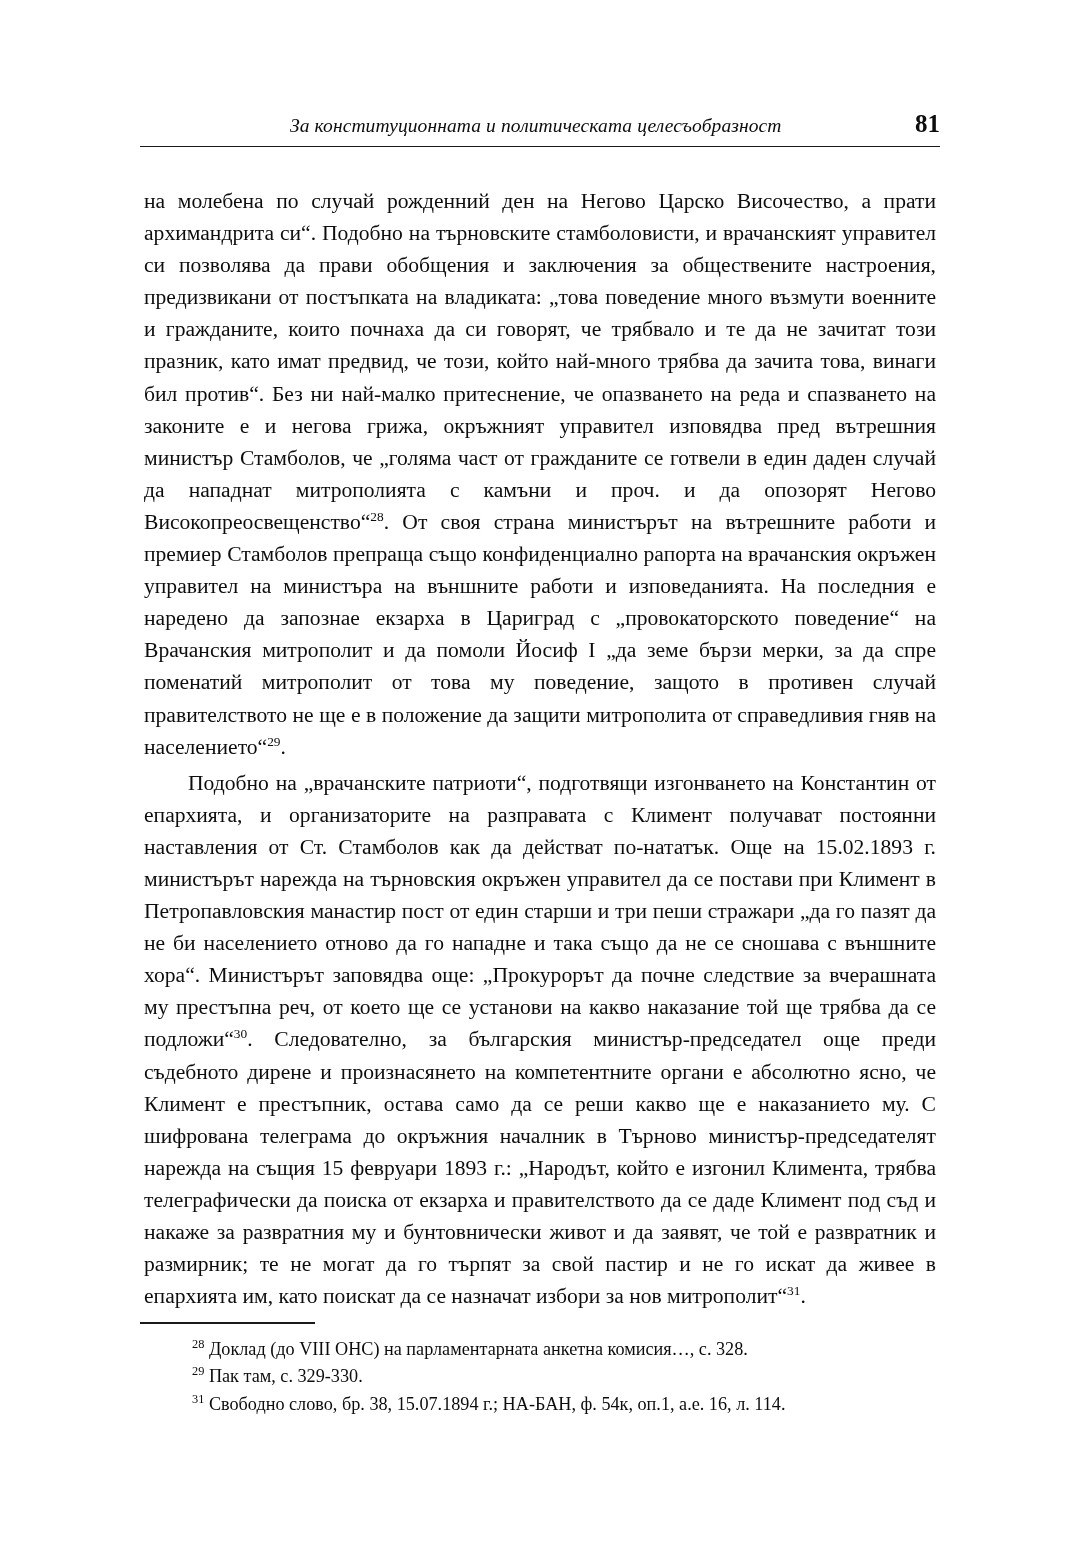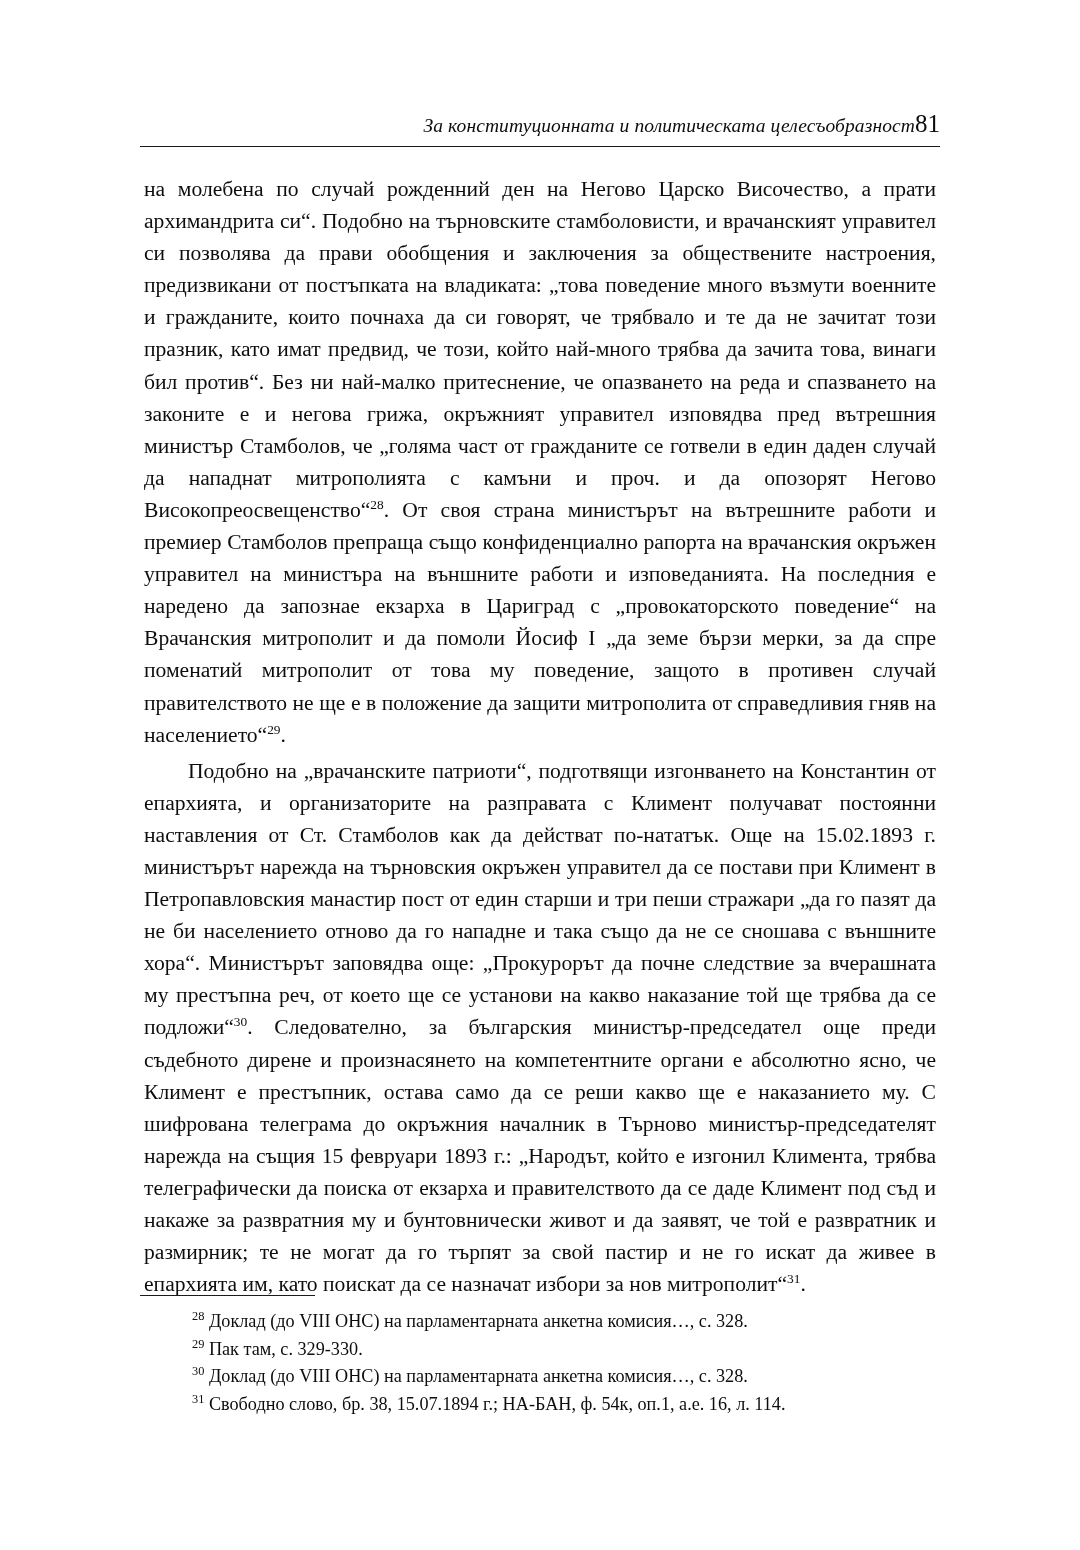--- a/index.html
+++ b/index.html
@@ -16,34 +16,34 @@
   .page {
     position: relative;
     width: 1080px;
     height: 1550px;
     box-sizing: border-box;
     padding: 110px 140px 0 140px;
   }
   .running-head {
     display: flex;
     align-items: baseline;
-    justify-content: flex-end;
+    justify-content: space-between;
     padding: 0 0 8px 0;
     border-bottom: 1.4px solid #1a1a1a;
-    margin-bottom: 26px;
+    margin-bottom: 38px;
   }
   .running-head .rh-title {
     font-style: italic;
     font-size: 19.5px;
     letter-spacing: 0.1px;
     margin-left: 150px;
   }
   .running-head .rh-page {
     font-size: 25px;
-    font-weight: normal;
+    font-weight: bold;
   }
   .body-text {
     font-size: 21.6px;
     line-height: 32.1px;
     text-align: justify;
     text-justify: inter-word;
     hyphens: manual;
   }
   .body-text p {
     margin: 4px;
@@ -92,17 +92,16 @@
 
   <div class="body-text">
     <p>на молебена по случай рожденний ден на Негово Царско Височество, а прати архимандрита си“. Подобно на търновските стамболовисти, и врачанският управител си позволява да прави обобщения и заключения за обществените настроения, предизвикани от постъпката на владиката: „това поведение много възмути военните и гражданите, които почнаха да си говорят, че трябвало и те да не зачитат този празник, като имат предвид, че този, който най-много трябва да зачита това, винаги бил против“. Без ни най-малко притеснение, че опазването на реда и спазването на законите е и негова грижа, окръжният управител изповядва пред вътрешния министър Стамболов, че „голяма част от гражданите се готвели в един даден случай да нападнат митрополията с камъни и проч. и да опозорят Негово Високопреосвещенство“<sup>28</sup>. От своя страна министърът на вътрешните работи и премиер Стамболов препраща също конфиденциално рапорта на врачанския окръжен управител на министъра на външните работи и изповеданията. На последния е наредено да запознае екзарха в Цариград с „провокаторското поведение“ на Врачанския митрополит и да помоли Йосиф I „да земе бързи мерки, за да спре поменатий митрополит от това му поведение, защото в противен случай правителството не ще е в положение да защити митрополита от справедливия гняв на населението“<sup>29</sup>.</p>
     <p class="indent">Подобно на „врачанските патриоти“, подготвящи изгонването на Константин от епархията, и организаторите на разправата с Климент получават постоянни наставления от Ст. Стамболов как да действат по-нататък. Още на 15.02.1893 г. министърът нарежда на търновския окръжен управител да се постави при Климент в Петропавловския манастир пост от един старши и три пеши стражари „да го пазят да не би населението отново да го нападне и така също да не се сношава с външните хора“. Министърът заповядва още: „Прокурорът да почне следствие за вчерашната му престъпна реч, от което ще се установи на какво наказание той ще трябва да се подложи“<sup>30</sup>. Следователно, за българския министър-председател още преди съдебното дирене и произнасянето на компетентните органи е абсолютно ясно, че Климент е престъпник, остава само да се реши какво ще е наказанието му. С шифрована телеграма до окръжния началник в Търново министър-председателят нарежда на същия 15 февруари 1893 г.: „Народът, който е изгонил Климента, трябва телеграфически да поиска от екзарха и правителството да се даде Климент под съд и накаже за развратния му и бунтовнически живот и да заявят, че той е развратник и размирник; те не могат да го търпят за свой пастир и не го искат да живее в епархията им, като поискат да се назначат избори за нов митрополит“<sup>31</sup>.</p>
   </div>
 
   <div class="footnotes">
     <div class="fn-rule"></div>
     <div class="footnote"><sup>28</sup> <b>Доклад</b> (до VIII ОНС) на парламентарната анкетна комисия…, с. 328.</div>
     <div class="footnote"><sup>29</sup> Пак там, с. 329-330.</div>
-    <div class="footnote"><sup>30</sup> <b>Доклад</b> (до VIII ОНС) на парламентарната анкетна комисия…, с. 328.</div>
     <div class="footnote"><sup>31</sup> <b>Свободно слово,</b> бр. 38, 15.07.1894 г.; <b>НА-БАН,</b> ф. 54к, оп.1, а.е. 16, л. 114.</div>
   </div>
 
 </div>
 
 </body></html>

